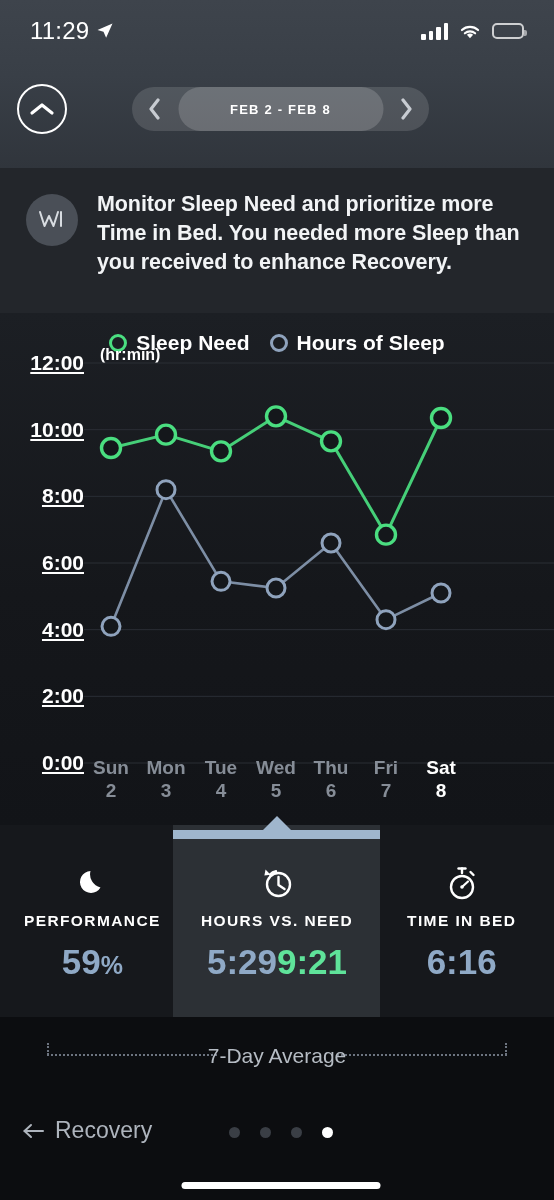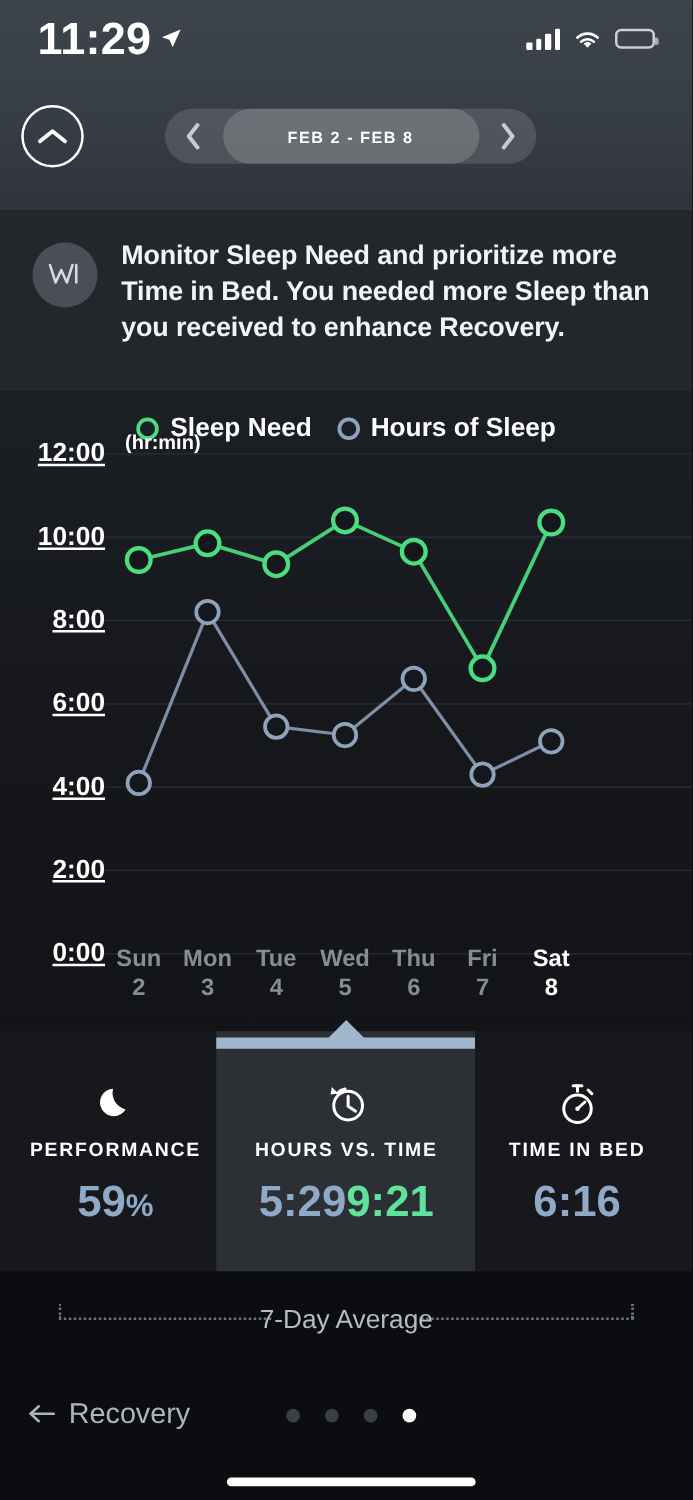--- a/index.html
+++ b/index.html
@@ -17,21 +17,21 @@
   .header-zone {
     position:absolute; top:0; left:0; width:554px; height:168px;
     background:linear-gradient(180deg,#3e444c 0%,#393f47 45%,#30353c 100%);
   }
   .statusbar {
     position:absolute; top:0; left:0; width:554px; height:62px;
     display:flex; align-items:center; justify-content:space-between;
     padding:0 30px;
   }
   .sb-time {
-    font-size:36px; font-weight:bold; letter-spacing:.2px;
+    font-size:24px; font-weight:normal; letter-spacing:.2px;
     display:flex; align-items:center; gap:7px;
   }
   .loc-arrow { display:block; }
   .sb-right { display:flex; align-items:center; gap:11px; }
   .bars { display:flex; align-items:flex-end; gap:3px; height:17px; }
   .bars i { display:block; width:4.5px; background:#ffffff; border-radius:1px; }
   .bars i:nth-child(1){height:6px;} .bars i:nth-child(2){height:9px;}
   .bars i:nth-child(3){height:13px;} .bars i:nth-child(4){height:17px;}
   .battery {
     width:32px; height:16px; border:2px solid rgba(255,255,255,.75);
@@ -366,21 +366,21 @@
 
       <div class="stat">
         <div class="stat-icon">
           <svg width="36" height="36" viewBox="0 0 36 36">
             <circle cx="19.5" cy="19.5" r="11.5" fill="none" stroke="#ffffff" stroke-width="2.4"></circle>
             <path d="M19.5 12 L19.5 20 L25.5 24" fill="none" stroke="#ffffff" stroke-width="2.4" stroke-linecap="round" stroke-linejoin="round"></path>
             <path d="M11 9.5 A10.5 10.5 0 0 1 17 6.2" fill="none" stroke="#ffffff" stroke-width="2.4" stroke-linecap="round"></path>
             <path d="M6.5 4.5 L11.6 9.8 L5.4 10.6 Z" fill="#ffffff"></path>
           </svg>
         </div>
-        <div class="stat-title">HOURS VS. TIME</div>
+        <div class="stat-title">HOURS VS. NEED</div>
         <div class="stat-value">
           <span>5:29</span>
             <span class="green">9:21</span>
         </div>
       </div>
 
       <div class="stat">
         <div class="stat-icon">
           <svg width="34" height="36" viewBox="0 0 34 36">
             <circle cx="17" cy="22" r="11" fill="none" stroke="#ffffff" stroke-width="2.4"></circle>

